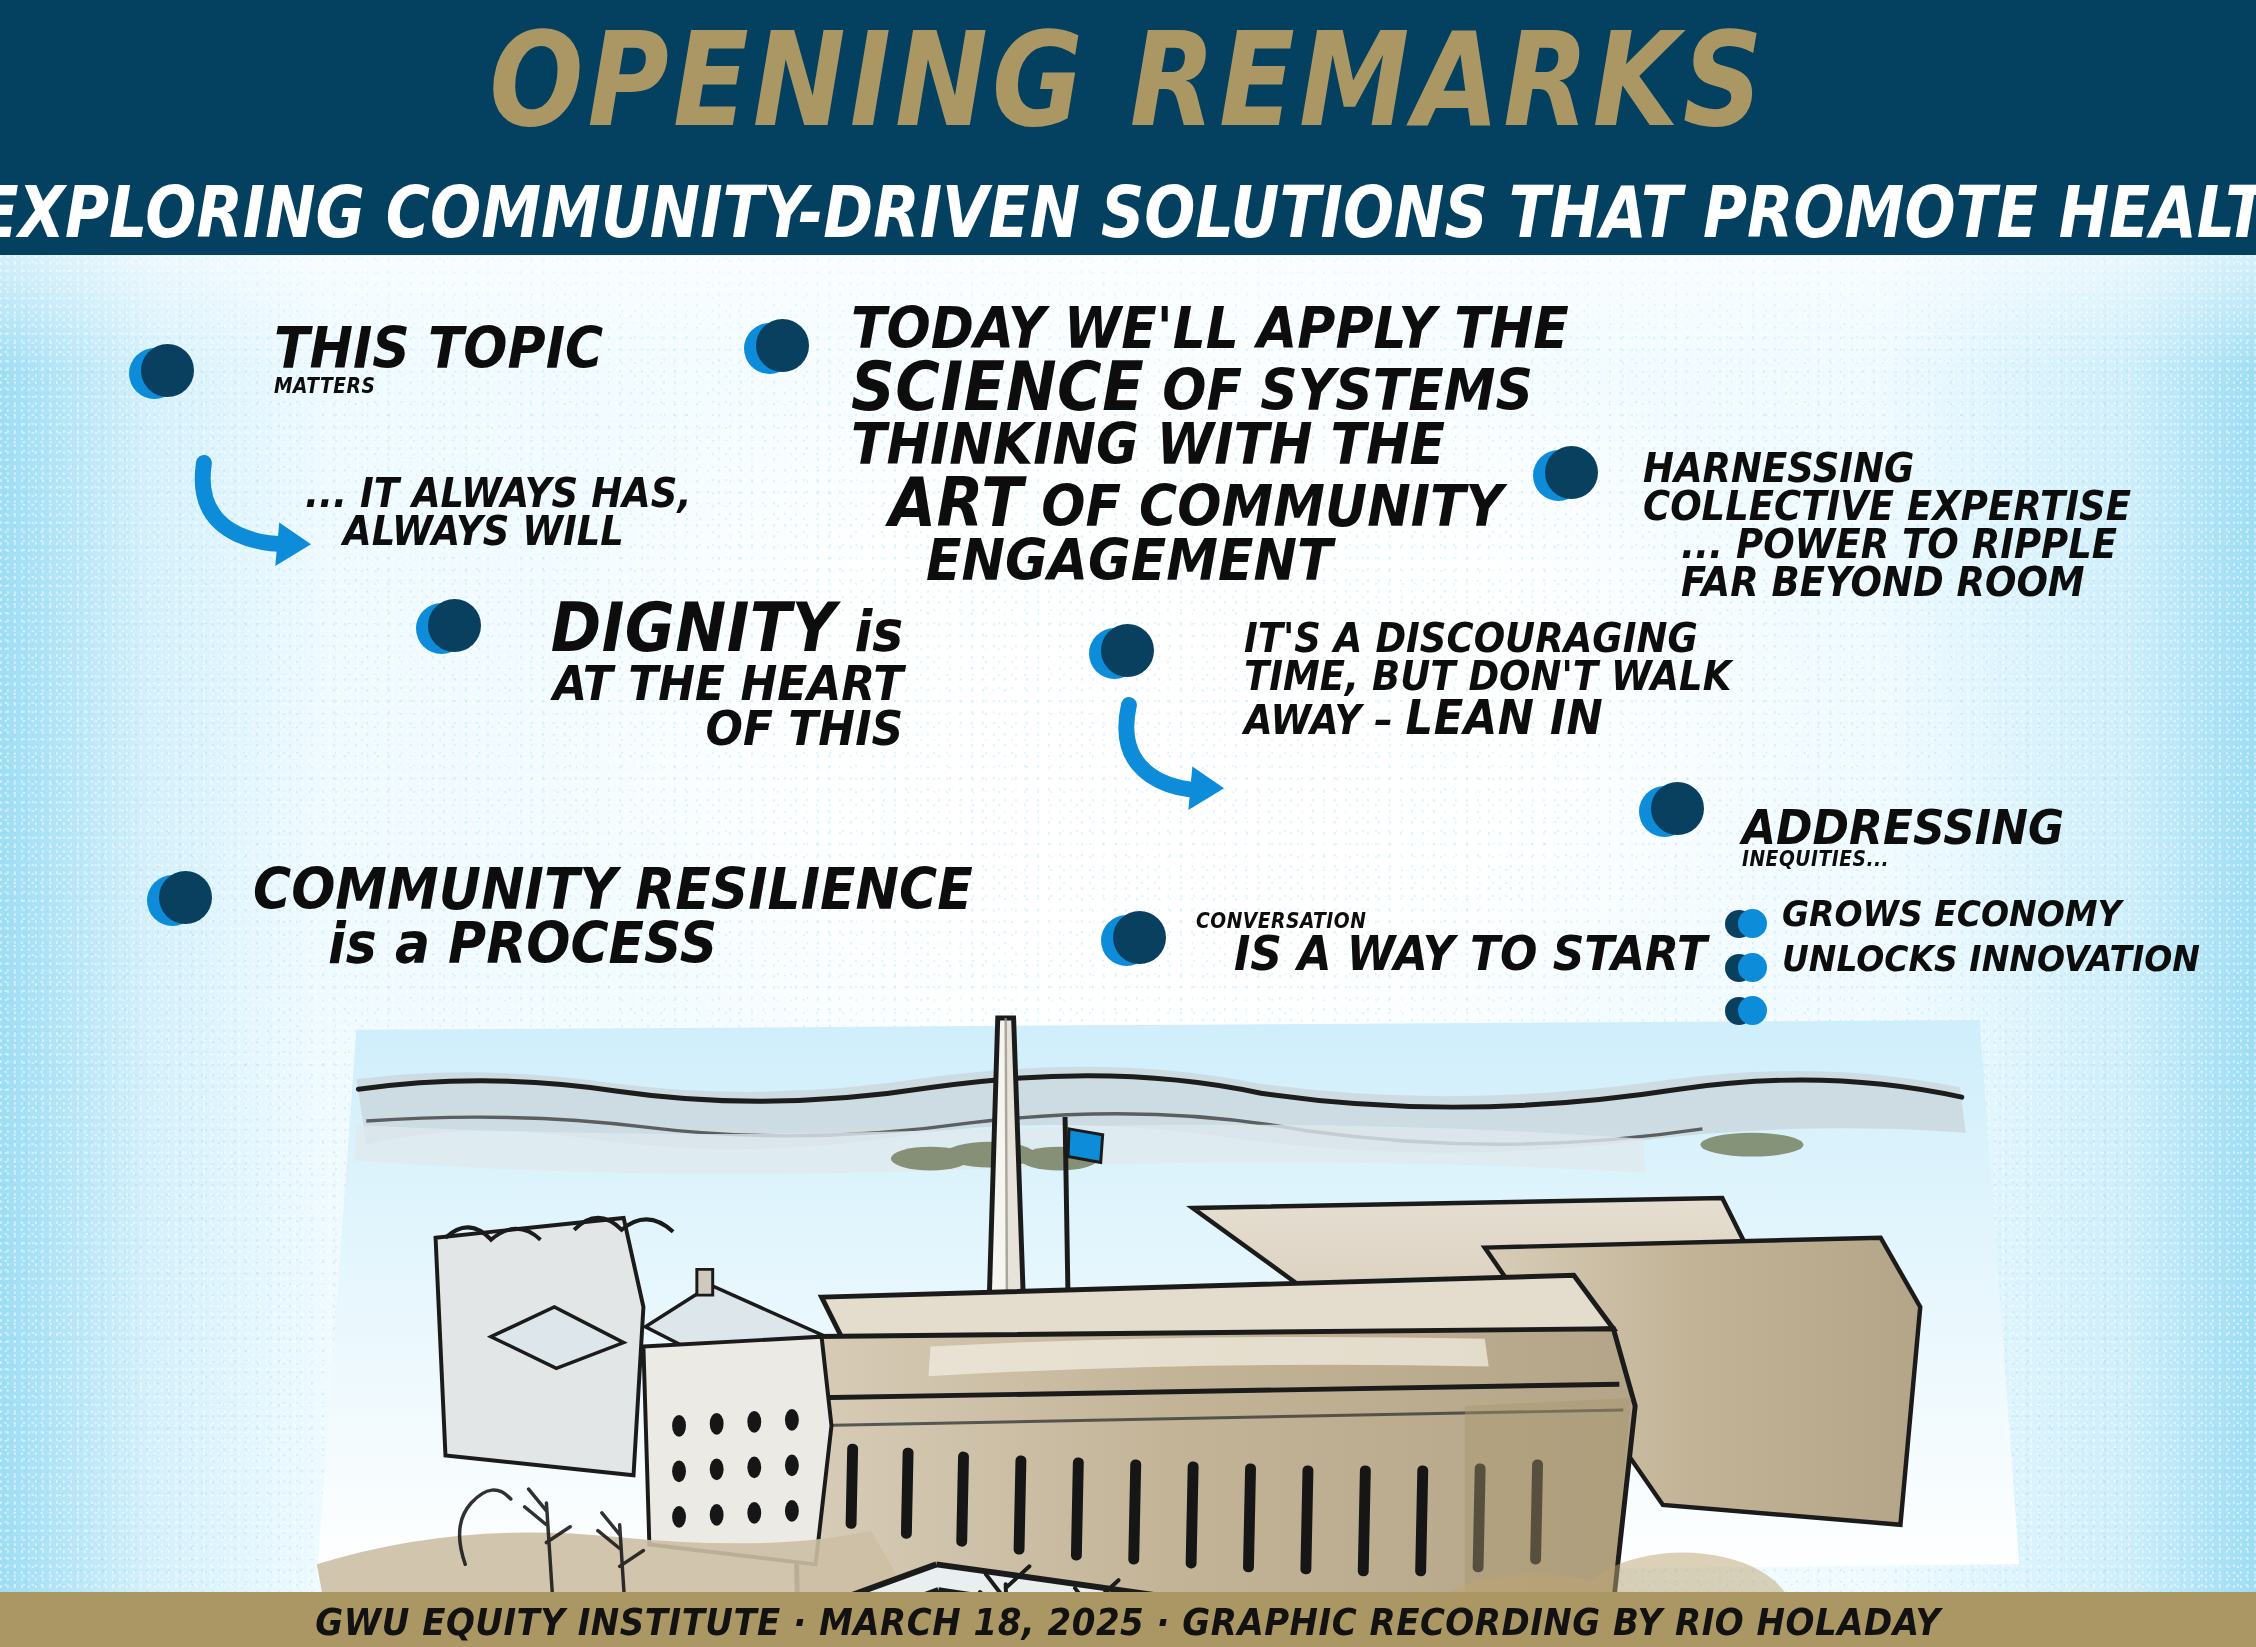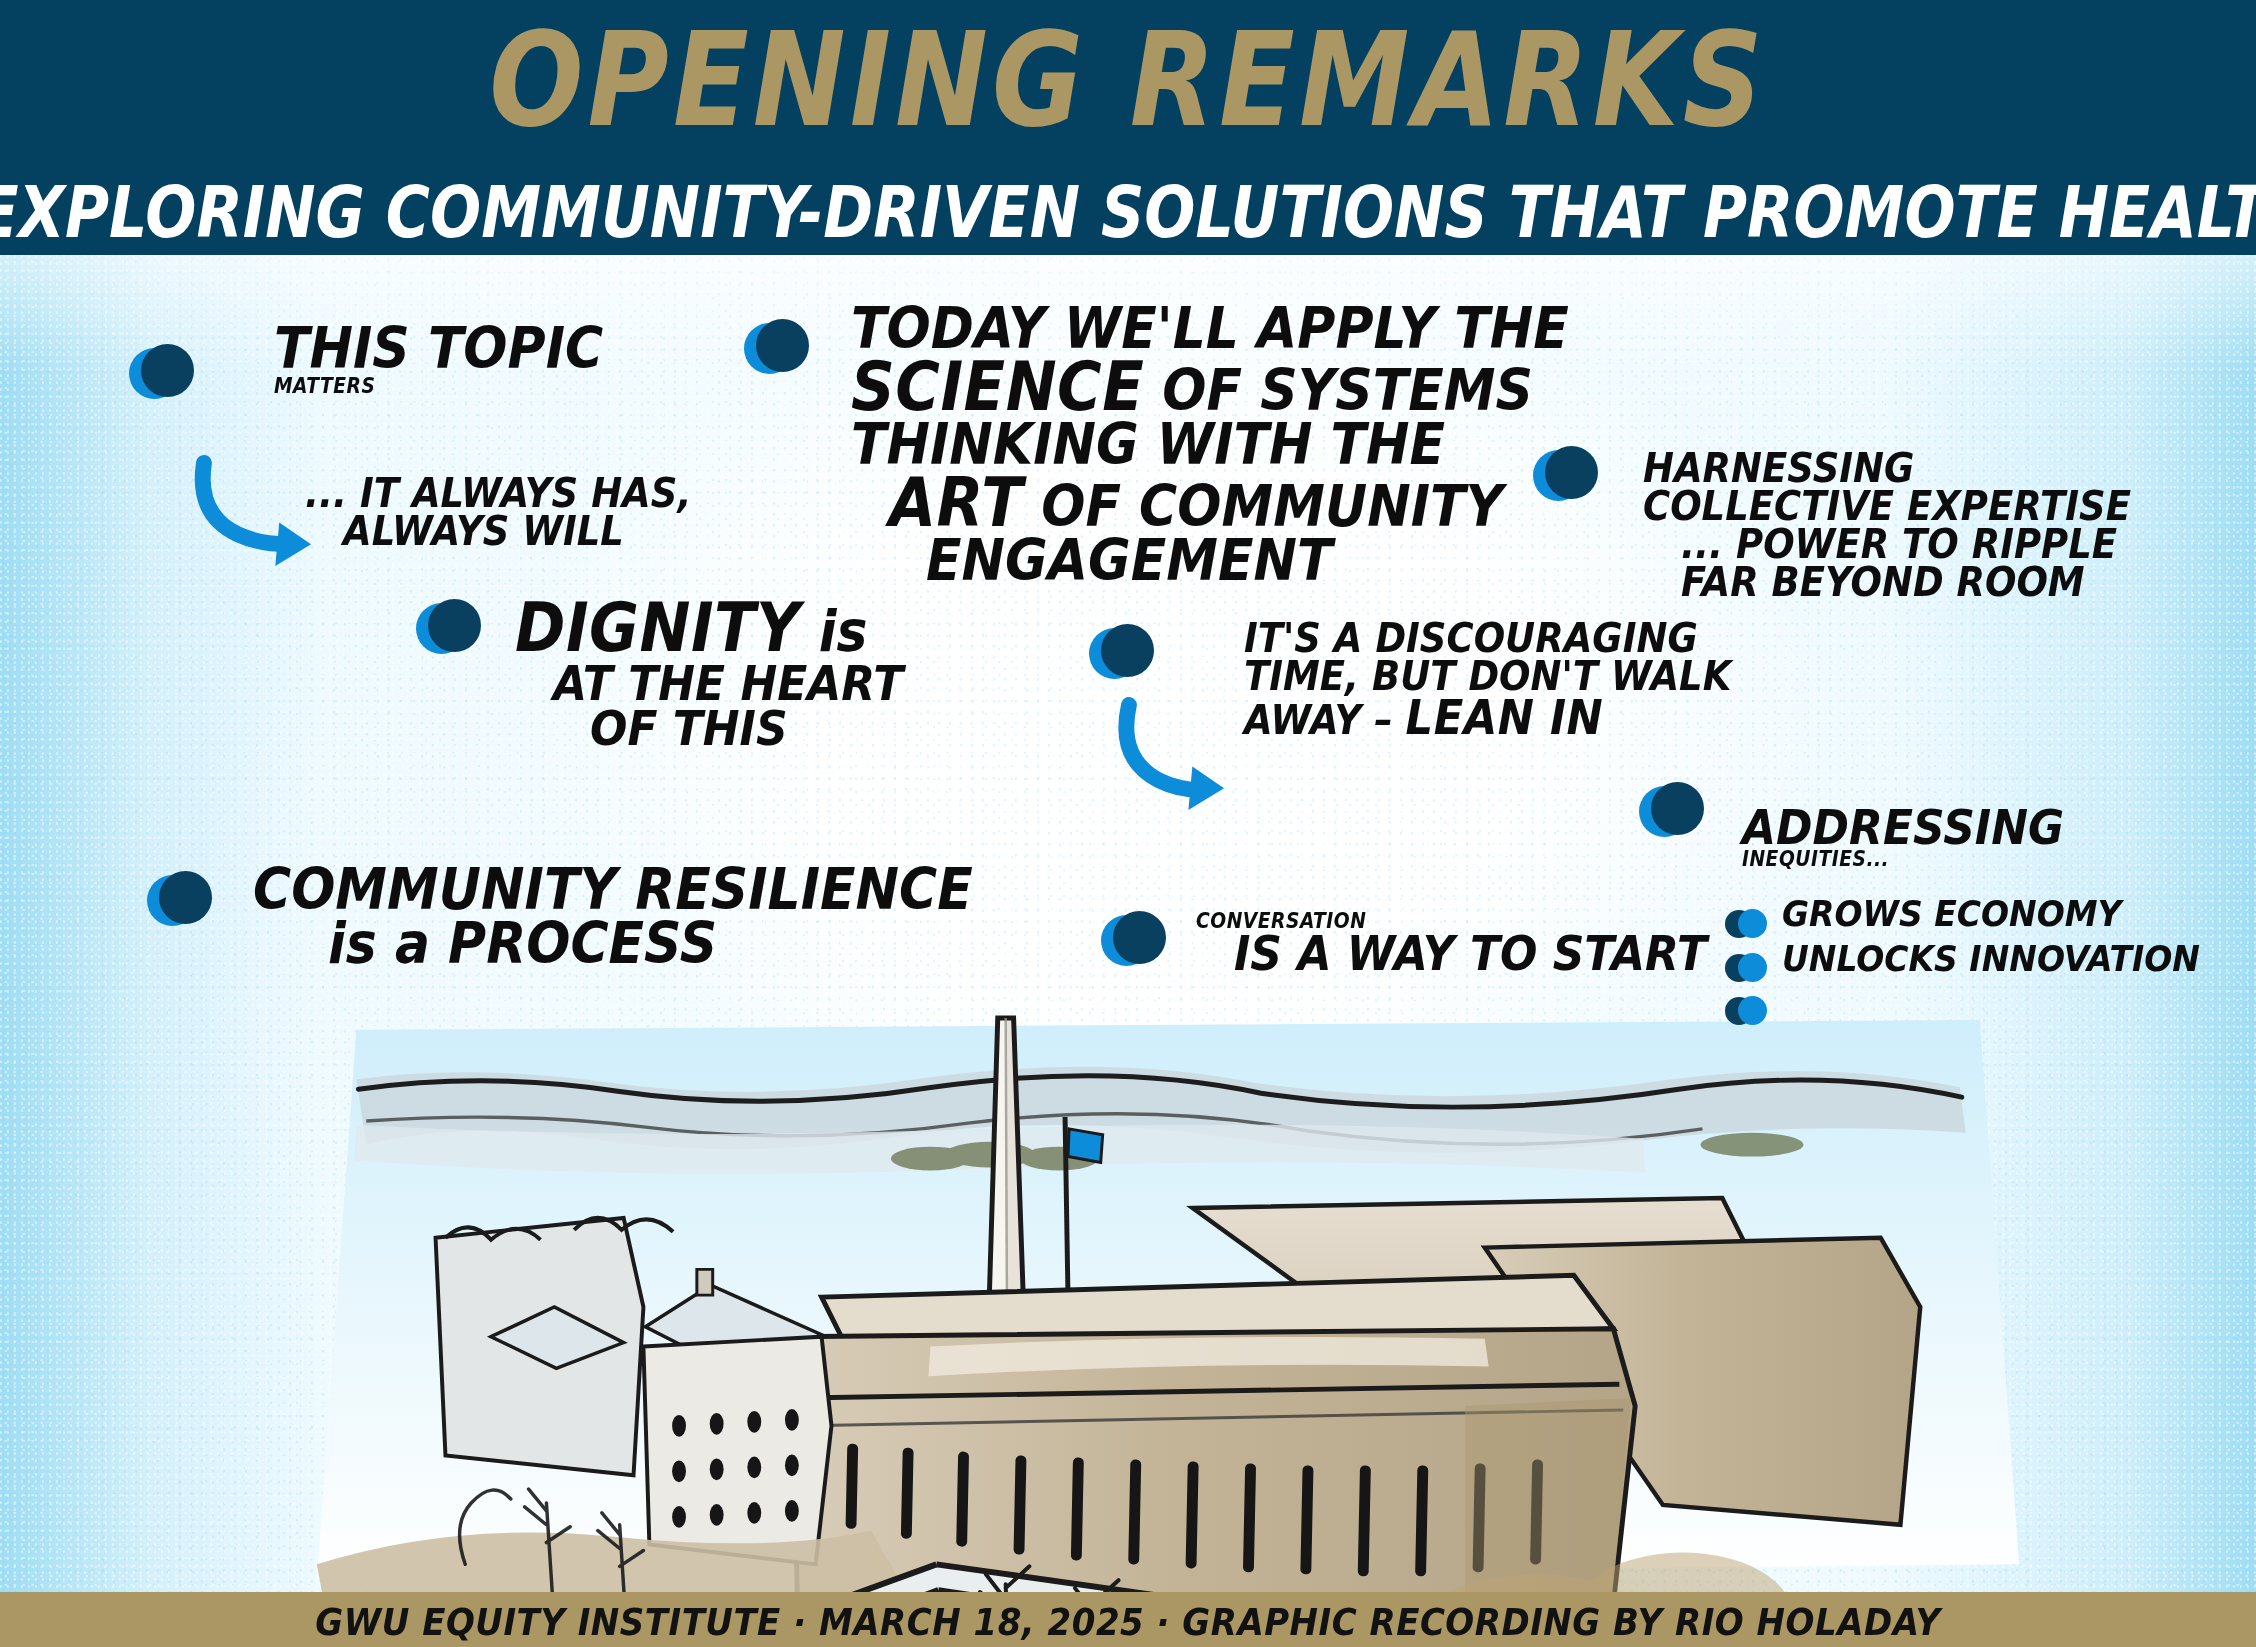--- a/index.html
+++ b/index.html
@@ -355,21 +355,21 @@
 
     <div class="dot" style="left:1533px; top:446px;"></div>
     <div class="note" style="left:1634px; top:450px;margin-left:9px;">
       <div class="line sz-sm">HARNESSING</div>
       <div class="line sz-sm">COLLECTIVE EXPERTISE</div>
       <div class="line sz-sm ind1">... POWER TO RIPPLE</div>
       <div class="line sz-sm ind1">FAR BEYOND ROOM</div>
     </div>
 
     <div class="dot" style="left:416px; top:599px;"></div>
-    <div class="note" style="left:515px; top:597px;">
+    <div class="note" style="left:515px; top:597px;text-align:right;">
       <div class="line sz-head">
         <span class="emph">DIGNITY</span><span> is</span>
       </div>
       <div class="line sz-med ind1">AT THE HEART</div>
       <div class="line sz-med ind2">OF THIS</div>
     </div>
 
     <div class="dot" style="left:1089px; top:624px;"></div>
     <div class="note" style="left:1200px; top:620px;margin-left:44px;">
       <div class="line sz-sm">IT'S A DISCOURAGING</div>

